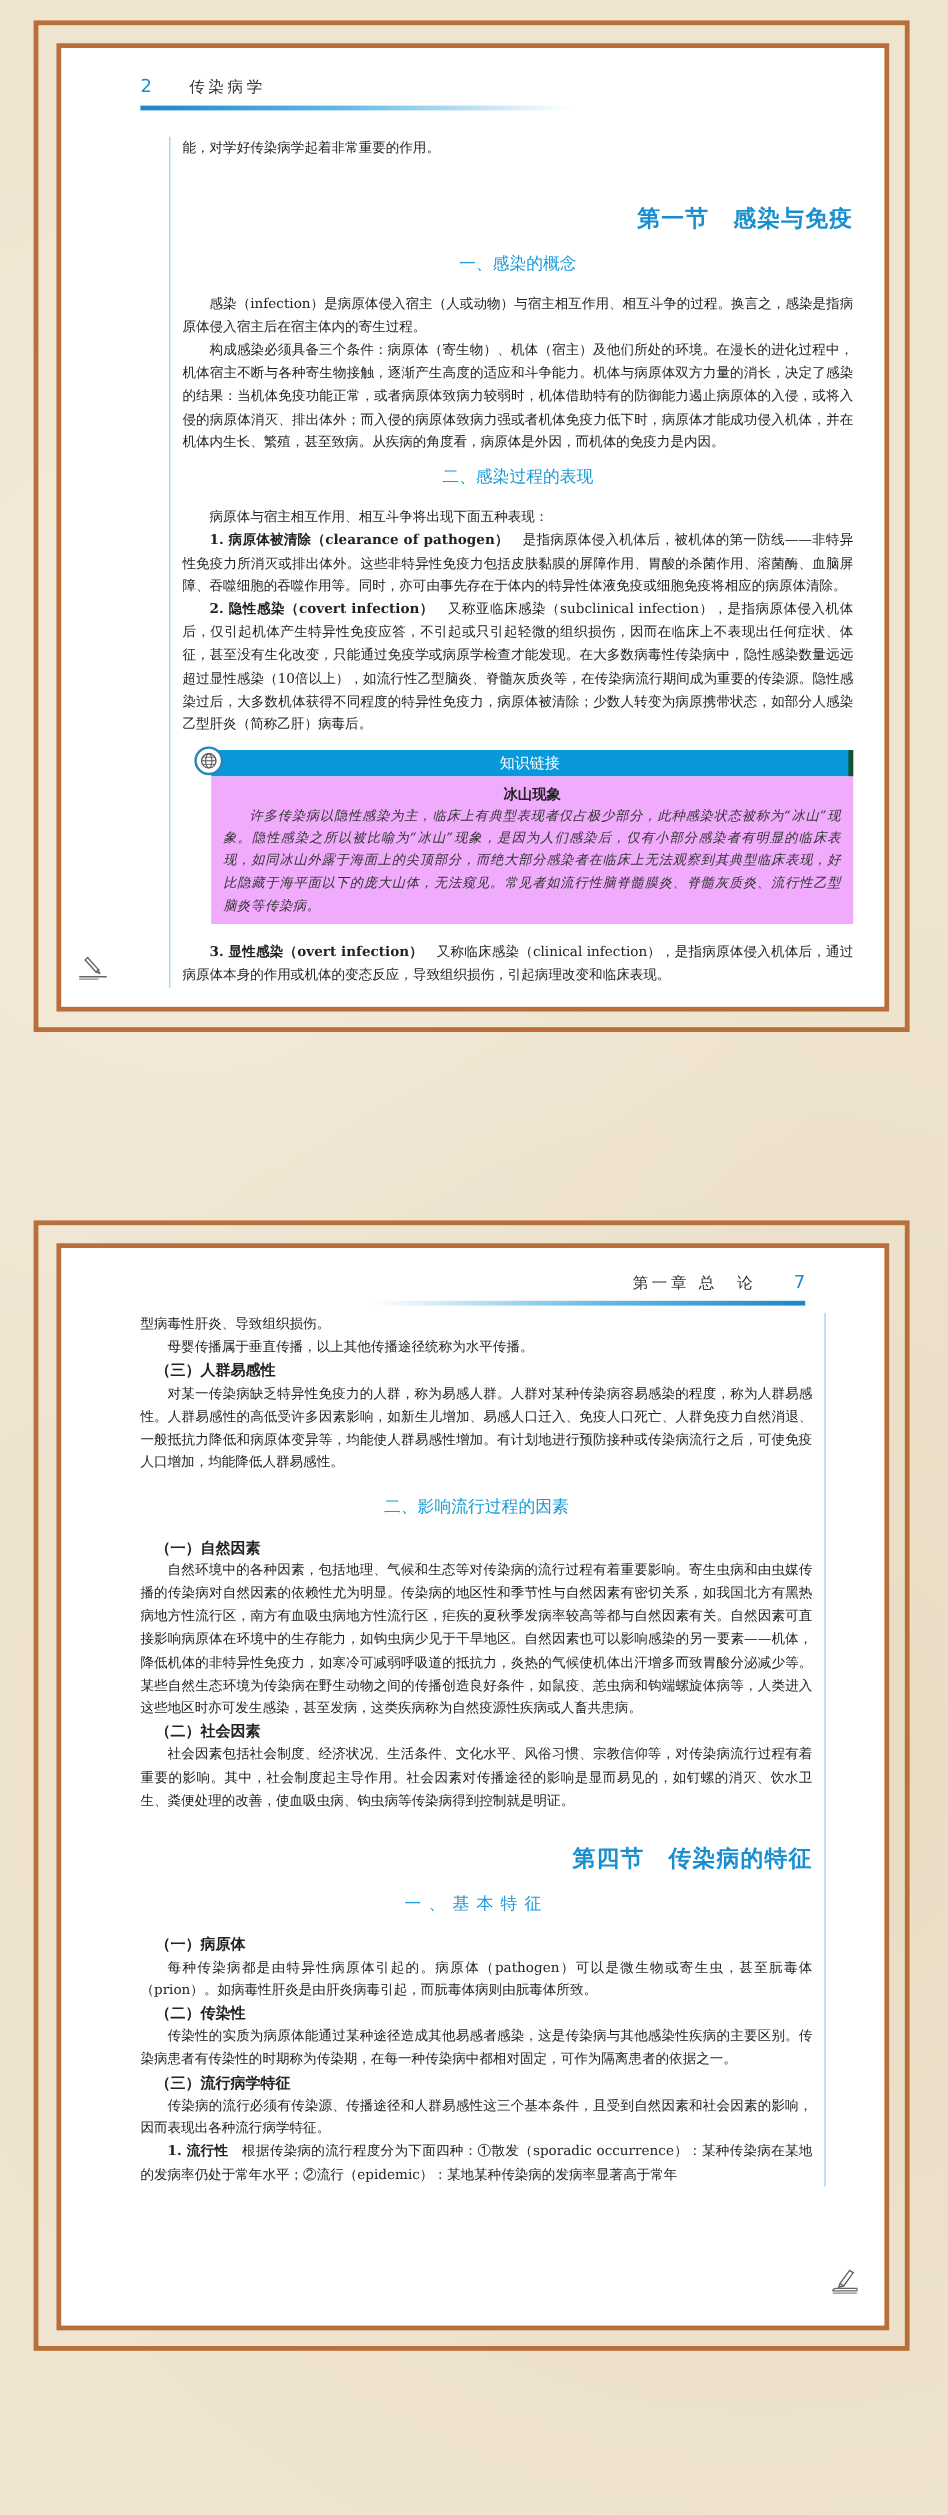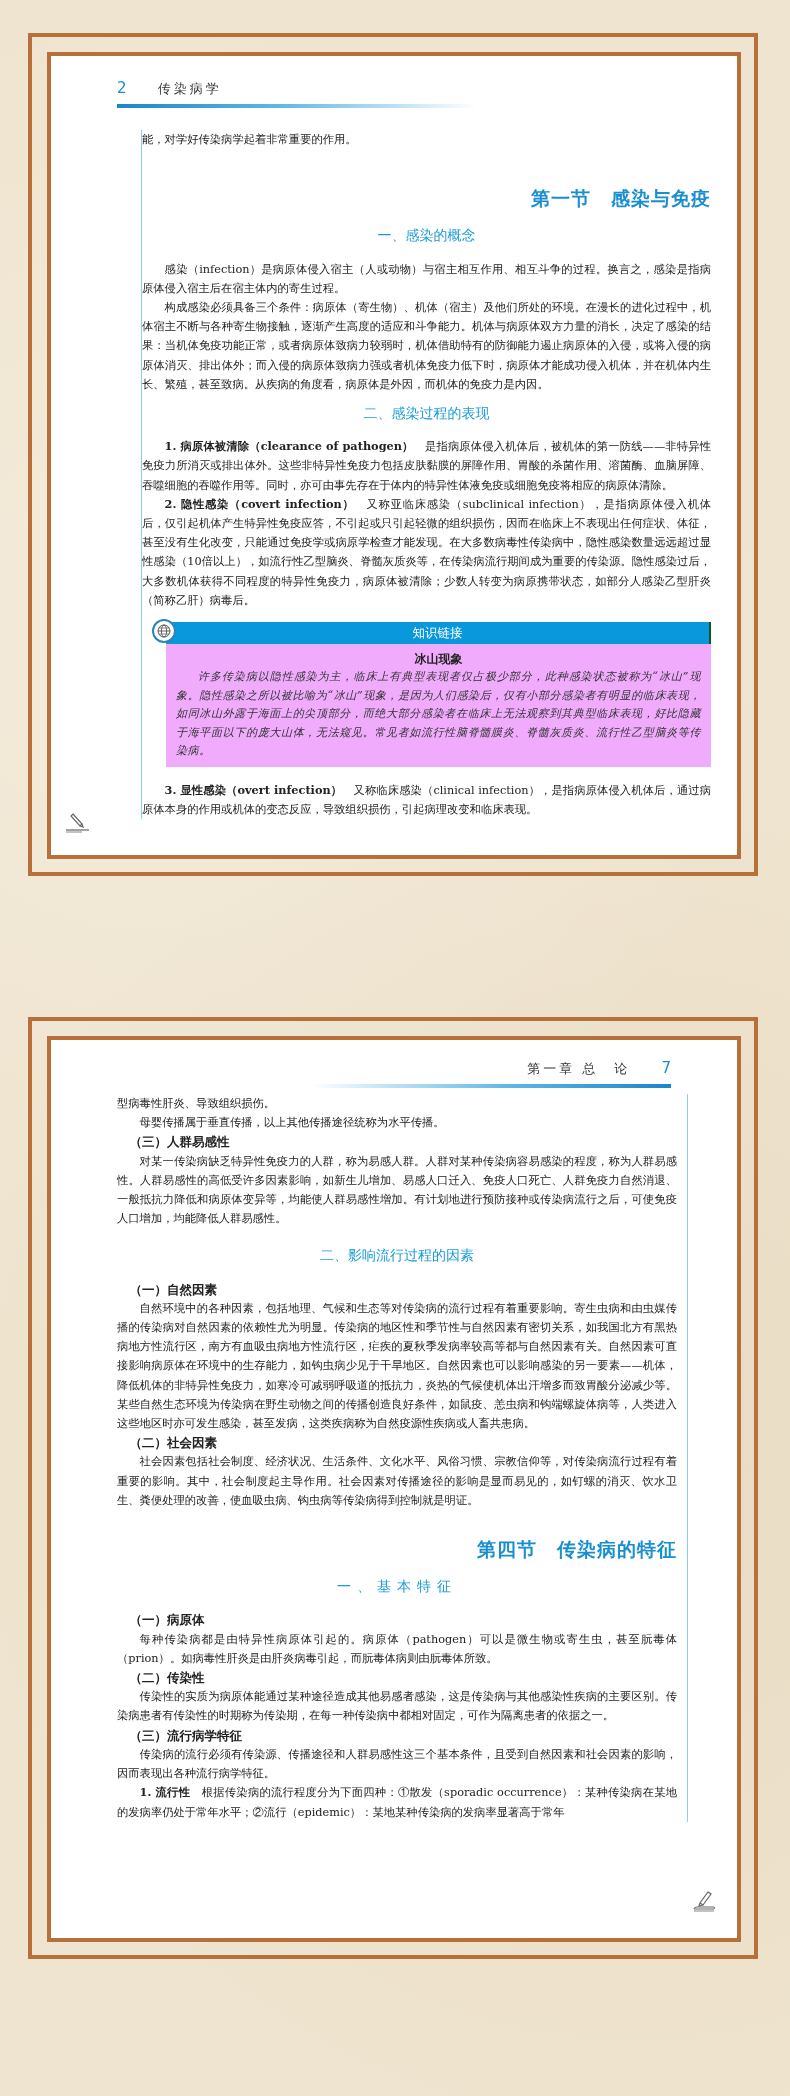--- a/index.html
+++ b/index.html
@@ -13,48 +13,48 @@
     color:#222;
   }
   .outer {
     position:absolute; left:28px; width:730px;
     border:4px solid #b8703a; box-sizing:border-box;
   }
   .inner {
     position:absolute; left:15px; right:13px; top:15px; bottom:13px;
     background:#fff; border:4px solid #b8703a; box-sizing:border-box;
   }
-  #frame1 { top:33px; height:843px; }
+  #frame1 { top:17px; height:843px; }
   #frame2 { top:1017px; height:942px; }
 
   .hdr { position:absolute; top:22px; height:34px; }
   .hdr-left { left:66px; width:360px; }
   .hdr-right { right:66px; width:360px; text-align:right; }
   .hdr .pnum { color:#1a8fd0; font-family:"DejaVu Sans","Liberation Sans",sans-serif; font-size:15px; }
   .hdr .ptitle { font-family:"DejaVu Sans","Liberation Sans",sans-serif; font-size:13px; color:#333; letter-spacing:3px; }
   .hdr-left .pnum { margin-right:26px; }
   .hdr-right .pnum { margin-left:26px; }
   .hdr .bar { position:absolute; bottom:4px; height:4px; width:100%; }
   .hdr-left .bar { left:0; background:linear-gradient(to right,#1b86c9 0%,#5fb7e4 45%,rgba(200,230,248,0) 100%); }
   .hdr-right .bar { right:0; background:linear-gradient(to left,#1b86c9 0%,#5fb7e4 45%,rgba(200,230,248,0) 100%); }
 
   .content { position:absolute; font-size:11.3px; line-height:19.2px; }
-  #frame1 .content { left:90px; right:26px; top:74px; border-left:1px solid #8ccfee; }
+  #frame1 .content { left:90px; right:26px; top:74px; border-left:1px solid #8ccfee; padding-left:10px; }
   #frame2 .content { left:66px; right:49px; top:54px; border-right:1px solid #8ccfee; padding-right:10px; }
 
   p { margin:0; text-align:justify; }
   p.ind { text-indent:2em; }
   .sec-title { font-family:"DejaVu Sans","Liberation Sans",sans-serif; color:#1a8fd0; font-size:19px; text-align:right; font-weight:bold; margin:30px 0 18px 0; letter-spacing:1px; }
   .sub-title { font-family:Liberation Sans, sans-serif; color:#1a9ad6; font-size:14px; text-align:center; margin:10px 0 14px 0; }
   .sub-title.spaced { letter-spacing:6px; }
   .h3 { font-family:"DejaVu Sans","Liberation Sans",sans-serif; font-weight:bold; font-size:12.5px; margin-left:1em; }
   .term { font-weight:bold; }
 
   .kbox { position:relative; margin:12px 0 14px 10px; }
-  .kbox .kbar { height:22px; background:#0a98dd; color:#fff; text-align:center; font-family:"DejaVu Sans","Liberation Sans",sans-serif; font-size:12.5px; line-height:22px; margin-left:14px; border-right:2px solid #14532d; }
+  .kbox .kbar { height:22px; background:#0a98dd; color:#fff; text-align:center; font-family:"DejaVu Sans","Liberation Sans",sans-serif; font-size:12.5px; line-height:22px; margin-left:14px; border-right:4px solid #14532d; }
   .kbox .globe { position:absolute; left:0; top:-3px; width:24px; height:24px; border-radius:50%; background:#fff; border:2px solid #2a86b8; box-sizing:border-box; display:flex; align-items:center; justify-content:center; }
   .kbox .kbody { background:#f0abfc; margin-left:14px; padding:6px 10px 6px 10px; }
   .kbox .ktitle { font-family:"DejaVu Sans","Liberation Sans",sans-serif; font-weight:bold; font-size:12px; text-align:center; line-height:18px; }
   .kbox p { font-family:"DejaVu Serif","Liberation Serif",serif; font-style:italic; font-size:11px; line-height:18.6px; color:#333; letter-spacing:0.6px; }
 
   .pen { position:absolute; width:26px; height:24px; }
 </style>
 </head>
 <body>
 
@@ -68,20 +68,21 @@
 
     <div class="content">
       <p>能，对学好传染病学起着非常重要的作用。</p>
 
       <div class="sec-title" style="margin-top:40px">第一节　感染与免疫</div>
       <div class="sub-title">一、感染的概念</div>
       <p class="ind">感染（infection）是病原体侵入宿主（人或动物）与宿主相互作用、相互斗争的过程。换言之，感染是指病原体侵入宿主后在宿主体内的寄生过程。</p>
       <p class="ind">构成感染必须具备三个条件：病原体（寄生物）、机体（宿主）及他们所处的环境。在漫长的进化过程中，机体宿主不断与各种寄生物接触，逐渐产生高度的适应和斗争能力。机体与病原体双方力量的消长，决定了感染的结果：当机体免疫功能正常，或者病原体致病力较弱时，机体借助特有的防御能力遏止病原体的入侵，或将入侵的病原体消灭、排出体外；而入侵的病原体致病力强或者机体免疫力低下时，病原体才能成功侵入机体，并在机体内生长、繁殖，甚至致病。从疾病的角度看，病原体是外因，而机体的免疫力是内因。</p>
 
       <div class="sub-title" style="">二、感染过程的表现</div>
+      <p class="ind">病原体与宿主相互作用、相互斗争将出现下面五种表现：</p>
       <p class="ind"><span class="term">1. 病原体被清除（clearance of pathogen）</span>　<span>是指病原体侵入机体后，被机体的第一防线——非特异性免疫力所消灭或排出体外。这些非特异性免疫力包括皮肤黏膜的屏障作用、胃酸的杀菌作用、溶菌酶、血脑屏障、吞噬细胞的吞噬作用等。同时，亦可由事先存在于体内的特异性体液免疫或细胞免疫将相应的病原体清除。</span></p>
       <p class="ind"><span class="term">2. 隐性感染（covert infection）</span>　<span>又称亚临床感染（subclinical infection），是指病原体侵入机体后，仅引起机体产生特异性免疫应答，不引起或只引起轻微的组织损伤，因而在临床上不表现出任何症状、体征，甚至没有生化改变，只能通过免疫学或病原学检查才能发现。在大多数病毒性传染病中，隐性感染数量远远超过显性感染（10倍以上），如流行性乙型脑炎、脊髓灰质炎等，在传染病流行期间成为重要的传染源。隐性感染过后，大多数机体获得不同程度的特异性免疫力，病原体被清除；少数人转变为病原携带状态，如部分人感染乙型肝炎（简称乙肝）病毒后。</span></p>
 
       <div class="kbox">
         <div class="globe">
           <svg width="14" height="14" viewBox="0 0 14 14">
               <circle cx="7" cy="7" r="6" fill="none" stroke="#555" stroke-width="1"></circle>
               <ellipse cx="7" cy="7" rx="2.6" ry="6" fill="none" stroke="#555" stroke-width="0.9"></ellipse>
               <line x1="1" y1="7" x2="13" y2="7" stroke="#555" stroke-width="0.9"></line>
               <line x1="2" y1="4" x2="12" y2="4" stroke="#555" stroke-width="0.7"></line>

